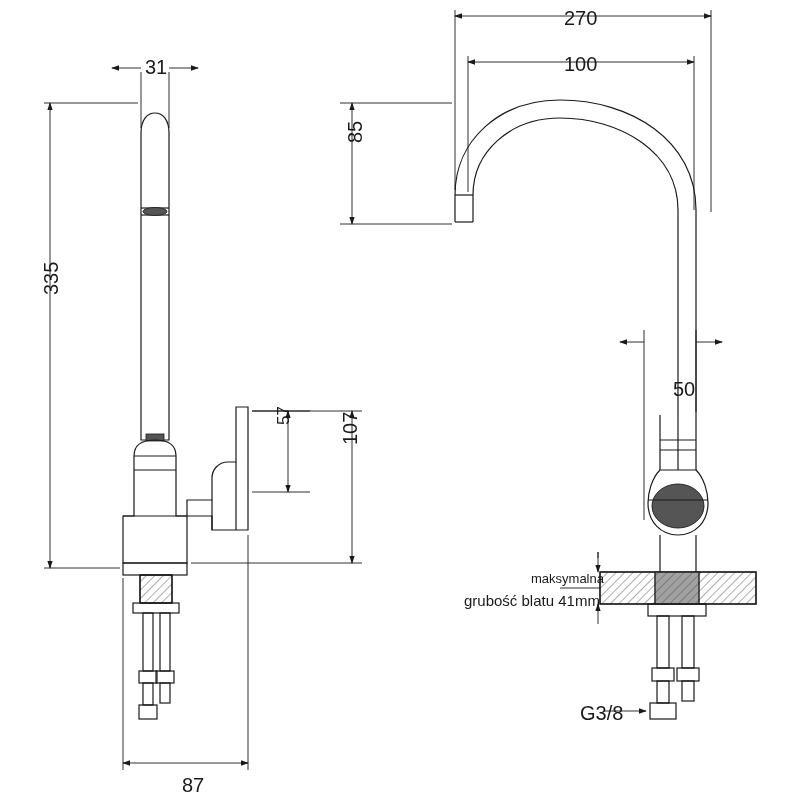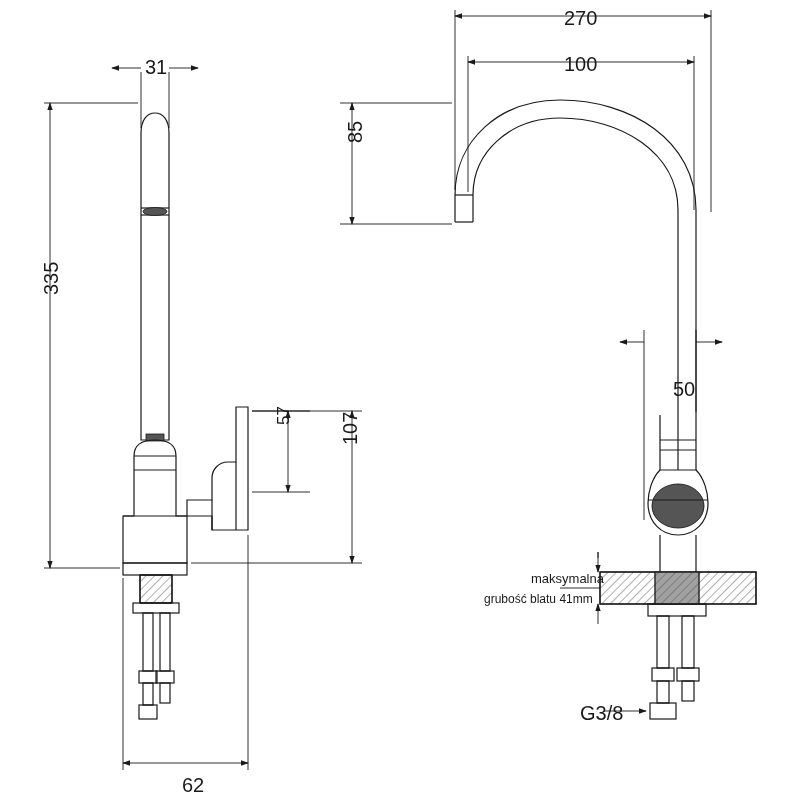--- a/index.html
+++ b/index.html
@@ -33,21 +33,21 @@
   .dim-335  { left: 41px;  top: 295px; font-size: 20px; transform: rotate(-90deg); transform-origin: left top; }
   .dim-87   { left: 182px; top: 775px; font-size: 20px; }
   .dim-57   { left: 275px; top: 425px; font-size: 17px; transform: rotate(-90deg); transform-origin: left top; }
   .dim-107  { left: 340px; top: 445px; font-size: 20px; transform: rotate(-90deg); transform-origin: left top; }
   .dim-190  { left: 564px; top: 8px;   font-size: 20px; }
   .dim-180  { left: 564px; top: 54px;  font-size: 20px; }
   .dim-85   { left: 345px; top: 143px; font-size: 20px; transform: rotate(-90deg); transform-origin: left top; }
   .dim-50   { left: 673px; top: 331px; font-size: 20px; margin-top: 48px; }
   .dim-g38  { left: 580px; top: 703px; font-size: 20px; }
   .note-line-1 { left: 531px; top: 572px; font-size: 13px; }
-  .note-line-2 { left: 484px; top: 593px; font-size: 12px; }
+  .note-line-2 { left: 464px; top: 593px; font-size: 15px; }
 </style>
 </head>
 <body>
 
 <div id="page">
 
   <svg id="drawing" viewBox="0 0 800 800">
     <defs>
       <pattern id="hatchPattern" width="6" height="6" patternUnits="userSpaceOnUse" patternTransform="rotate(45)">
         <line x1="0" y1="0" x2="0" y2="6" stroke="#6a6a6a" stroke-width="1.1"></line>
@@ -184,21 +184,21 @@
         <line x1="598" y1="624" x2="598" y2="604" marker-end="url(#arrowEnd)"></line>
         <line x1="598" y1="552" x2="598" y2="558"></line>
 
         <line x1="604" y1="711" x2="646" y2="711" marker-end="url(#arrowEnd)"></line>
       </g>
     </g>
   </svg>
 
   <div class="dim-label dim-23">31</div>
   <div class="dim-label dim-335">335</div>
-  <div class="dim-label dim-87">62</div>
+  <div class="dim-label dim-87">87</div>
   <div class="dim-label dim-57">57</div>
   <div class="dim-label dim-107">107</div>
 
   <div class="dim-label dim-190">270</div>
   <div class="dim-label dim-180">100</div>
   <div class="dim-label dim-85">85</div>
   <div class="dim-label dim-50">50</div>
   <div class="dim-label dim-g38">G3/8</div>
 
   <div class="dim-label note-line-1">maksymalna</div>

